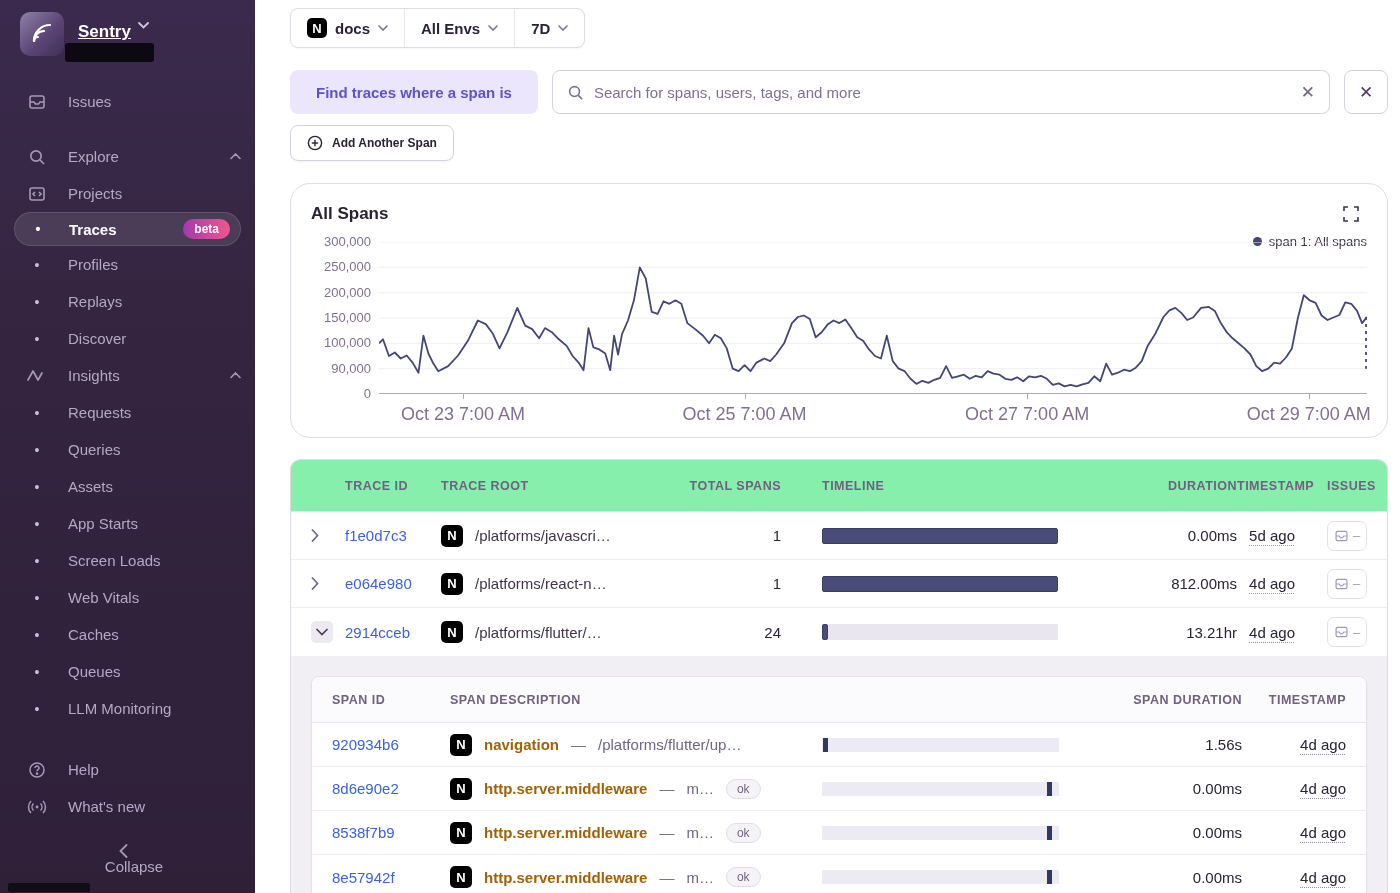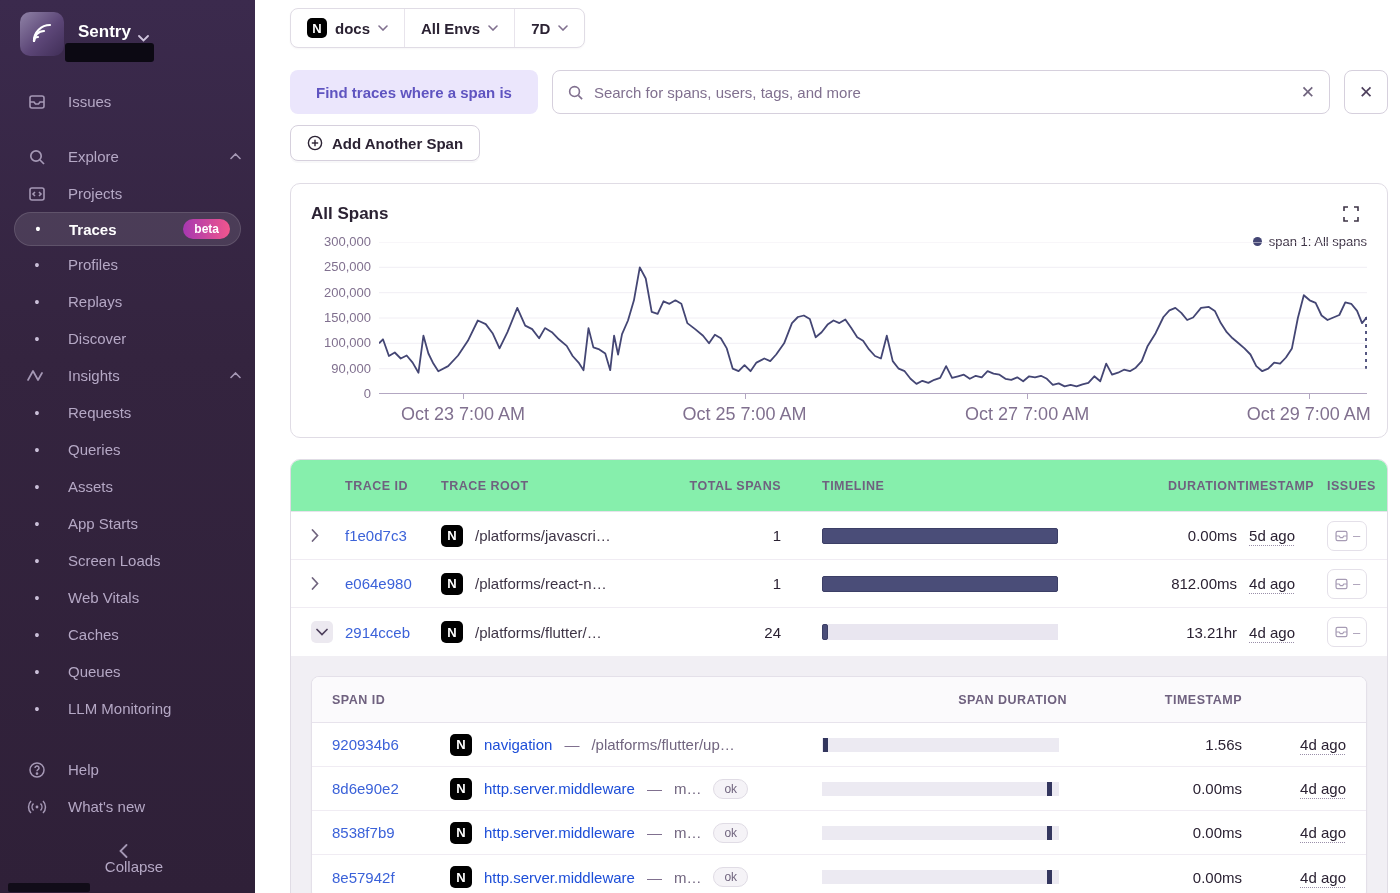--- a/index.html
+++ b/index.html
@@ -4,21 +4,21 @@
 <style>
   * { margin:0; padding:0; box-sizing:border-box; }
   html,body { width:1400px; height:893px; overflow:hidden; font-family:"Liberation Sans", sans-serif; background:#fff; color:#2b2233; }
 
   
   .sidebar { position:absolute; left:0; top:0; width:255px; height:893px;
     background:linear-gradient(180deg,#3b2a4d 0%,#34243f 40%,#2f2038 100%); display:flex; flex-direction:column; }
   .brand { display:flex; align-items:flex-start; padding:12px 0 0 20px; height:56px; position:relative; }
   .brand-logo { width:44px; height:44px; border-radius:10px;
     background:linear-gradient(135deg,#8f82a6 0%,#5c4677 55%,#402e57 100%); display:flex; align-items:center; justify-content:center; }
-  .brand-name { display:flex; align-items:flex-end; gap:7px; margin:10px 0 0 14px; color:#fff; font-size:17px; font-weight:700; cursor:pointer; }
+  .brand-name { display:flex; align-items:flex-start; gap:7px; margin:10px 0 0 14px; color:#fff; font-size:17px; font-weight:700; cursor:pointer;text-decoration:underline; }
   .artifact-1 { position:absolute; left:65px; top:43px; width:89px; height:19px; background:#0c0913; border-radius:3px; }
   .artifact-2 { position:absolute; left:8px; bottom:1px; width:82px; height:9px; background:#0c0913; border-radius:2px; opacity:.85; }
 
   nav { display:flex; flex-direction:column; margin-top:27px; }
   .nav-item { display:flex; align-items:center; height:37px; padding:0 14px 0 27px; color:#b5a8c5; font-size:15px; cursor:pointer; }
   .nav-icon { width:20px; display:flex; justify-content:center; margin-right:21px; }
   .nav-label { flex:1; white-space:nowrap; }
   .nav-item.section { margin-top:0; }
   .nav-item.gap { margin-top:18px; }
   .chev-up { margin-left:auto; }
@@ -42,24 +42,24 @@
 
   .filter-row { display:flex; gap:14px; margin-top:22px; align-items:stretch; }
   .find-pill { display:flex; align-items:center; padding:0 26px; background:#ebe6fc; border-radius:8px; color:#5f54c0; font-weight:700; font-size:15px; height:44px; }
   .searchbox { flex:1; display:flex; align-items:center; height:44px; border:1px solid #d6d0dd; border-radius:8px; background:#fff; padding:0 14px 0 14px; gap:10px; }
   .searchbox input { flex:1; border:none; outline:none; font-size:15px; color:#2b2233; font-family:"Liberation Sans",sans-serif; background:transparent; }
   .searchbox input::placeholder { color:#80708f; }
   .icon-x { color:#71657f; font-size:17px; cursor:pointer; background:none; border:none; font-family:"Liberation Sans",sans-serif; }
   .close-btn { width:44px; height:44px; border:1px solid #d6d0dd; border-radius:8px; background:#fff; color:#4d3f5c; font-size:17px; cursor:pointer; }
 
   .add-row { margin-top:11px; }
-  .add-btn { display:inline-flex; align-items:center; gap:9px; height:36px; padding:0 16px; border:1px solid #d6d0dd; border-radius:8px; background:#fff; font-size:15px; font-weight:700; color:#2b2233; cursor:pointer; box-shadow:0 2px 0 rgba(43,34,51,.03); font-family:"Liberation Sans",sans-serif; }
-
-  
-  .chart-panel { position:relative; margin-top:22px; height:255px; border:1px solid #e0dce5; border-radius:10px; background:#fff; }
+  .add-btn { display:inline-flex; align-items:center; gap:9px; height:36px; padding:0 16px; border:1px solid #d6d0dd; border-radius:8px; background:#fff; font-size:12px; font-weight:700; color:#2b2233; cursor:pointer; box-shadow:0 2px 0 rgba(43,34,51,.03); font-family:"Liberation Sans",sans-serif; }
+
+  
+  .chart-panel { position:relative; margin-top:22px; height:255px; border:1px solid #e0dce5; border-radius:20px; background:#fff; }
   .chart-title { position:absolute; left:20px; top:20px; font-size:17px; font-weight:700; color:#2b2233; }
   .expand-icon { position:absolute; right:28px; top:22px; cursor:pointer; }
   .legend { position:absolute; right:20px; top:50px; display:flex; align-items:center; gap:7px; font-size:13px; color:#3e3446; }
   .legend-dot { width:9px; height:9px; border-radius:50%; background:#444674; }
   .chart-body { display:flex; padding:0 20px 0 18px; margin-top:58px; }
   .ylabels { position:relative; width:62px; margin-right:8px; height:152px; }
   .ylab { position:absolute; right:0; font-size:13px; color:#80708f; line-height:16px; }
   .plot { flex:1; position:relative; height:152px; border-bottom:1.5px solid #b3a7c2; }
   .plot svg { display:block; width:100%; height:152px; }
   .xaxis { position:relative; height:34px; margin:0 20px 0 88px; }
@@ -87,21 +87,21 @@
   .issues-btn { width:40px; height:30px; border:1px solid #e4e0e9; border-radius:7px; background:#fff; display:flex; align-items:center; justify-content:center; gap:4px; color:#a79cb5; cursor:pointer; font-size:13px; }
 
   
   .expanded { background:#f1eff4; padding:20px 20px 40px 20px; }
   .spans-card { background:#fff; border:1px solid #e4e0e9; border-radius:8px; overflow:hidden; box-shadow:0 1px 2px rgba(43,34,51,.04); }
   .shead, .srow { display:grid; grid-template-columns:118px 372px 245px 175px 1fr; align-items:center; padding:0 20px; }
   .shead { height:46px; background:#fbfafc; border-bottom:1px solid #e7e3ec; font-size:12.5px; font-weight:700; letter-spacing:.5px; color:#6f617f; }
   .srow { height:44px; border-bottom:1px solid #f0ecf3; font-size:15px; }
   .srow:last-child { border-bottom:none; }
   .desc-cell { display:flex; align-items:center; gap:12px; overflow:hidden; white-space:nowrap; }
-  .op { font-weight:400; color:#1d4ed8; }
+  .op { font-weight:700; color:#a16207; }
   .sep { color:#80708f; }
   .detail { color:#71657f; }
   .ok-badge { background:#f5f3f7; border:1px solid #e0dce5; border-radius:10px; font-size:12px; color:#71657f; padding:2px 10px; }
   .strack { position:relative; width:237px; height:14px; background:#eceaf2; }
   .sbar { position:absolute; top:0; height:100%; background:#33365e; }
   .r { text-align:right; }
 </style>
 </head>
 <body>
 
@@ -460,20 +460,21 @@
             </svg>
         <span>–</span>
       </button>
         </div>
     </div>
 
     <div class="expanded">
       <div class="spans-card">
         <div class="shead">
           <div>SPAN ID</div>
+          <div>SPAN DESCRIPTION</div>
           <div></div>
           <div class="r">SPAN DURATION</div>
           <div class="r">TIMESTAMP</div>
         </div>
 
         <div class="srow">
           <div class="tid">920934b6</div>
           <div class="desc-cell">
             <span class="nlogo-sm">N</span>
             <span class="op">navigation</span>

